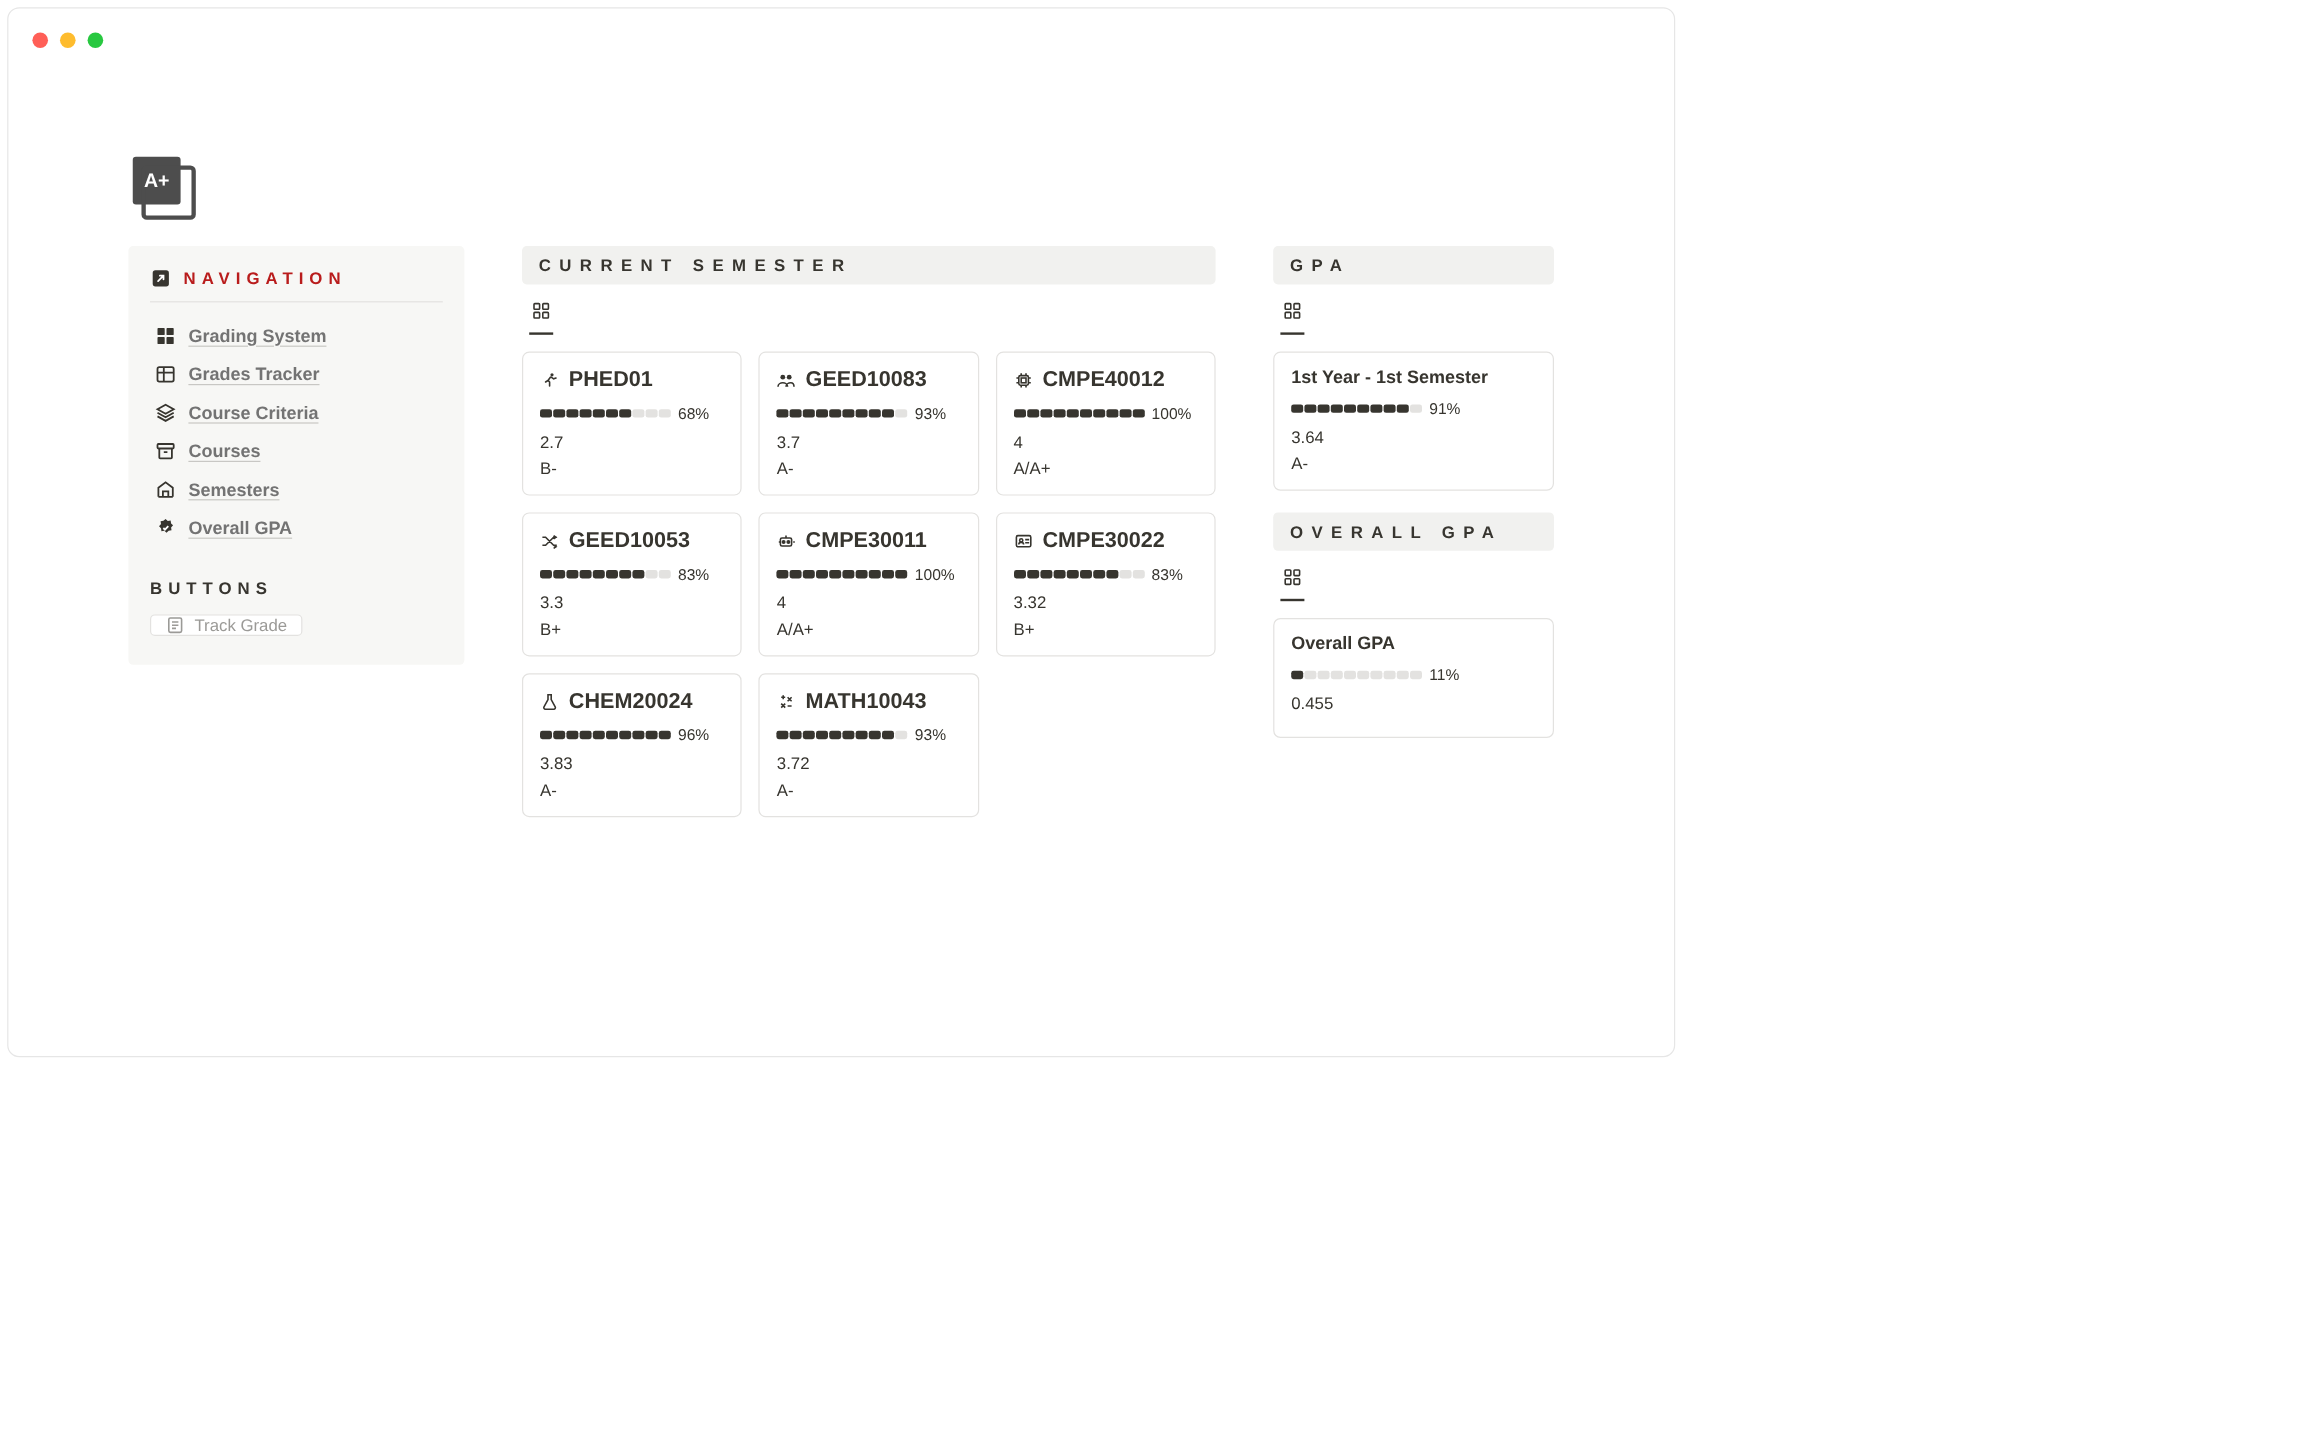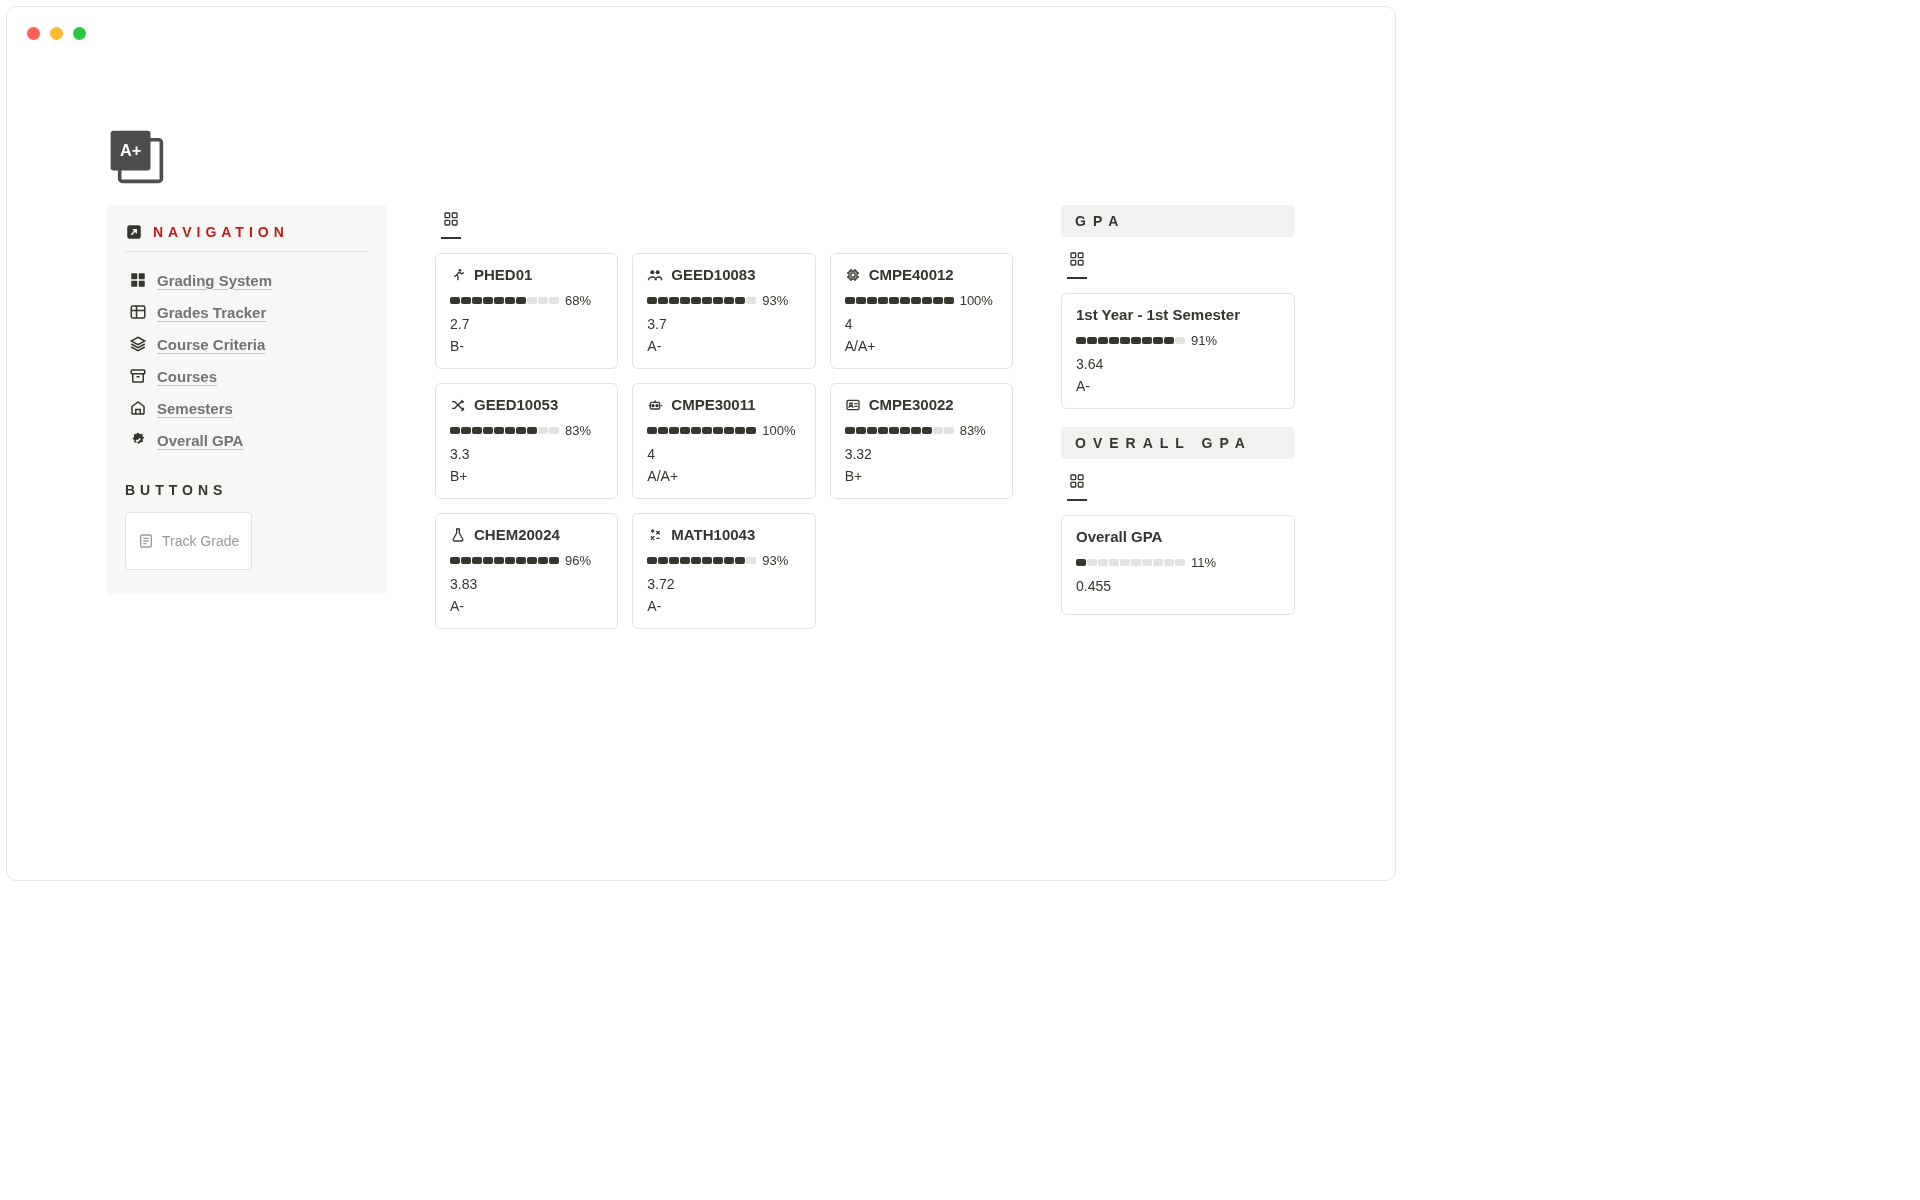--- a/index.html
+++ b/index.html
@@ -90,21 +90,21 @@
     font-weight: 600;
     letter-spacing: 5px;
     color: #37352f;
     margin: 26px 0 14px 0;
   }
   .track-btn {
     display: flex; align-items: flex-start; gap: 8px;
     border: 1px solid #e3e2e0;
     background: #fff;
     border-radius: 4px;
-    padding: 20px 12px;
+    padding: 0 12px;
     font-size: 14px;
     color: #9b9a97;
     cursor: pointer;
     width: fit-content;
   }
   .track-btn .bicon { width: 16px; height: 16px; display:flex; align-items:center; justify-content:center; }
 
   
   .col-mid { flex: 1; min-width: 0; }
   .col-right { width: 234px; }
@@ -137,21 +137,21 @@
   }
   .card {
     border: 1px solid #e3e2e0;
     border-radius: 6px;
     padding: 12px 14px 14px 14px;
     background: #fff;
     cursor: pointer;
   }
   .card-title {
     display: flex; align-items: center; gap: 8px;
-    font-size: 15px; font-weight: 600;
+    font-size: 18px; font-weight: 600;
     margin-bottom: 10px;
   }
   .card-title .cicon { width: 16px; height: 16px; display:flex; align-items:center; justify-content:center; }
   .progress-row {
     display: flex; align-items: center; gap: 6px;
     margin-bottom: 8px;
   }
   .progress-bar {
     display: flex; gap: 1px;
   }
@@ -265,20 +265,21 @@
               <svg viewBox="0 0 24 24" width="16" height="16" fill="none" stroke="#9b9a97" stroke-width="2">
                 <rect x="4" y="3" width="16" height="18" rx="2"></rect>
                 <path d="M8 8h8M8 12h8M8 16h5"></path>
               </svg>
             </span>
           <span>Track Grade</span>
         </button>
       </aside>
 
       <div class="col-mid">
+        <div class="section-banner">CURRENT SEMESTER</div>
         <div class="view-tab">
           <svg viewBox="0 0 24 24" fill="none" stroke="#37352f" stroke-width="2">
               <rect x="3" y="3" width="7" height="7" rx="1"></rect>
               <rect x="14" y="3" width="7" height="7" rx="1"></rect>
               <rect x="3" y="14" width="7" height="7" rx="1"></rect>
               <rect x="14" y="14" width="7" height="7" rx="1"></rect>
             </svg>
         </div>
         <div class="cards-grid" id="cards-grid">
             <div class="card">

